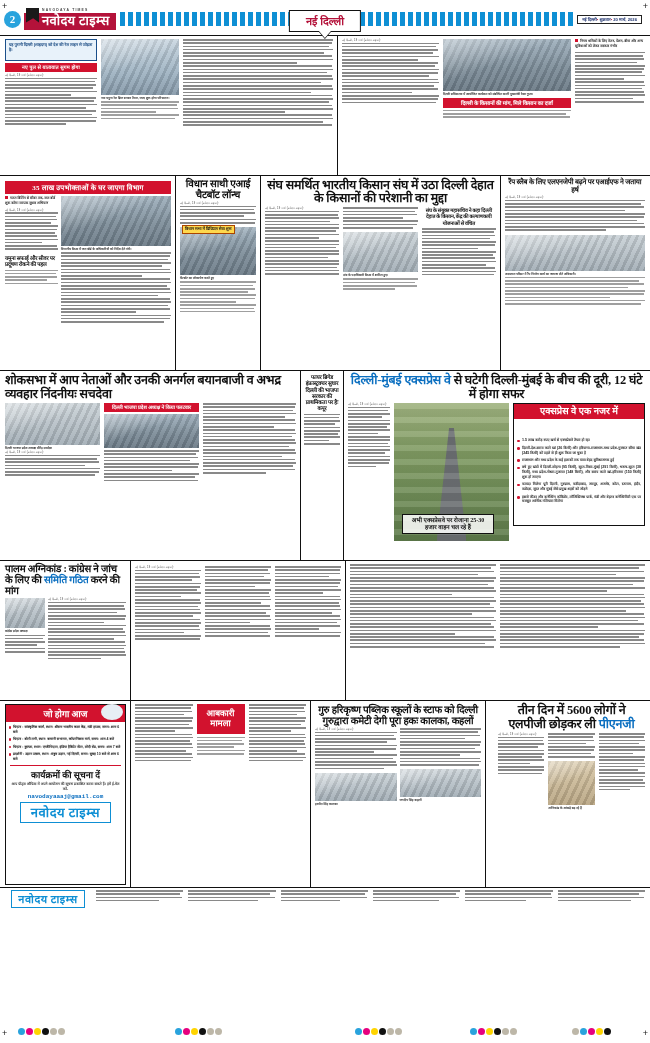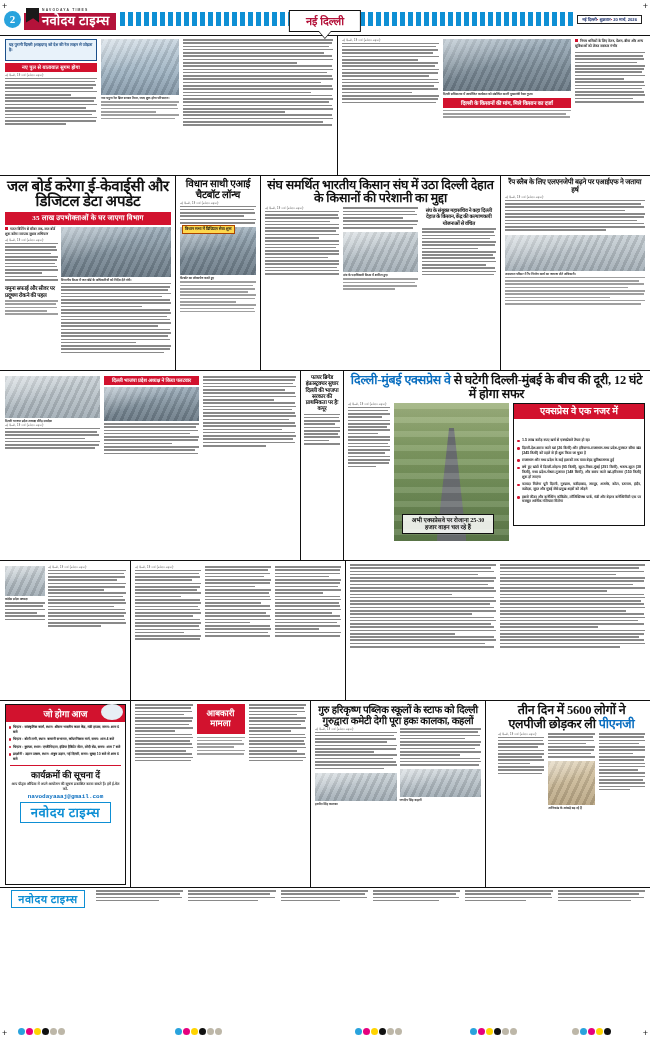--- a/index.html
+++ b/index.html
@@ -366,21 +366,20 @@
             </span>
           </div>
         </div>
       </div>
     </div>
   </div>
 
   <div class="row" style="height:195px;border-bottom:1px solid #111;">
 
     <div class="col" style="width:175px;padding:3px 4px 2px 5px;">
-      <div class="hl hl-lg" style="text-align:center;line-height:1.02;">जल बोर्ड करेगा ई-केवाईसी और डिजिटल डेटा अपडेट</div>
       <div class="redband" style="margin-top:2px;font-size:7px;">35 लाख उपभोक्ताओं के घर जाएगा विभाग</div>
       <div class="row" style="gap:3px;margin-top:2px;flex:1;">
         <div class="col" style="width:53px;">
           <div class="bullet-line" style="font-size:3.6px;">
             <span class="sq"></span><span>गलत बिलिंग से सीवर तक, जल बोर्ड शुरू करेगा व्यापक सुधार अभियान</span>
           </div>
           <div class="body-text" style="margin-top:2px;">
             <span>नई दिल्ली, 19 मार्च (नवोदय टाइम्स):</span>
             <span class="lines">
               <i style="width:100%"></i>
@@ -584,20 +583,21 @@
             <i style="width:100%"></i>
           <i style="width:97%"></i>
         </span>
       </div>
     </div>
   </div>
 
   <div class="row" style="height:190px;border-bottom:1px solid #111;">
 
     <div class="col" style="width:300px;padding:3px 4px 2px 5px;">
+      <div class="hl hl-md" style="line-height:1.08;">शोकसभा में आप नेताओं और उनकी अनर्गल बयानबाजी व अभद्र व्यवहार निंदनीयः सचदेवा</div>
       <div class="row" style="gap:4px;margin-top:2px;flex:1;">
         <div class="col" style="width:95px;">
           <div class="photo portrait" style="height:42px;"></div>
           <div class="caption">दिल्ली भाजपा प्रदेश अध्यक्ष वीरेंद्र सचदेवा</div>
           <div class="body-text" style="margin-top:1px;">
             <span>नई दिल्ली, 19 मार्च (नवोदय टाइम्स):</span>
             <span class="lines">
               <i style="width:100%"></i>
                 <i style="width:97%"></i>
                 <i style="width:99%"></i>
@@ -723,20 +723,23 @@
             </ul>
           </div>
         </div>
       </div>
     </div>
   </div>
 
   <div class="row" style="height:140px;border-bottom:1px solid #111;">
 
     <div class="col" style="width:130px;padding:3px 4px 2px 5px;">
+      <div class="hl hl-sm" style="line-height:1.08;">
+        <span>पालम अग्निकांड : कांग्रेस ने जांच के लिए की </span><span class="blue">समिति गठित</span><span> करने की मांग</span>
+      </div>
       <div class="row" style="gap:3px;margin-top:2px;flex:1;">
         <div class="col" style="width:40px;">
           <div class="photo portrait" style="height:30px;"></div>
           <div class="caption">कांग्रेस प्रदेश अध्यक्ष</div>
           <div class="body-text" style="margin-top:1px;">
             <span class="lines">
               <i style="width:100%"></i>
                 <i style="width:95%"></i>
                 <i style="width:99%"></i>
                 <i style="width:80%"></i>

